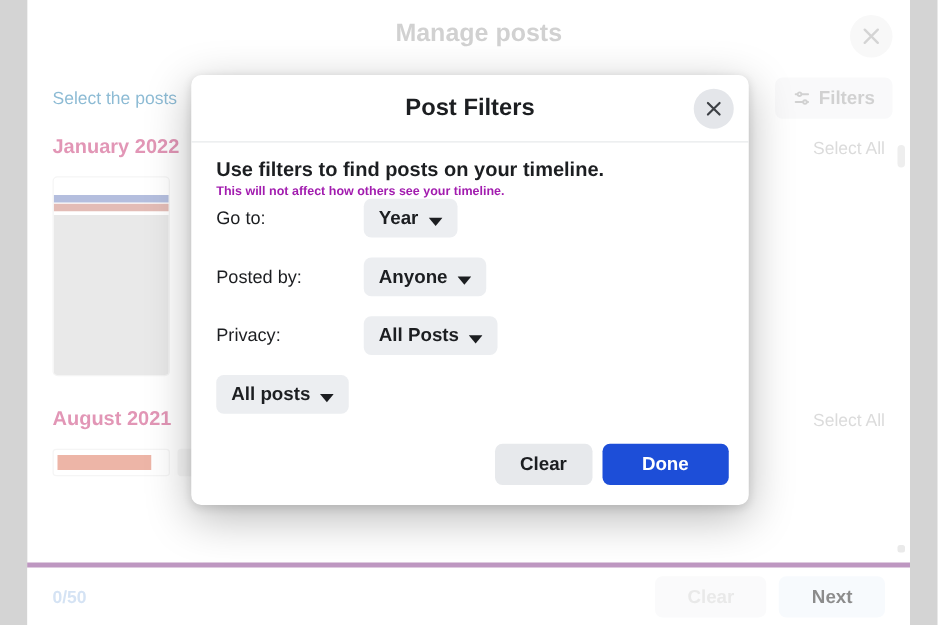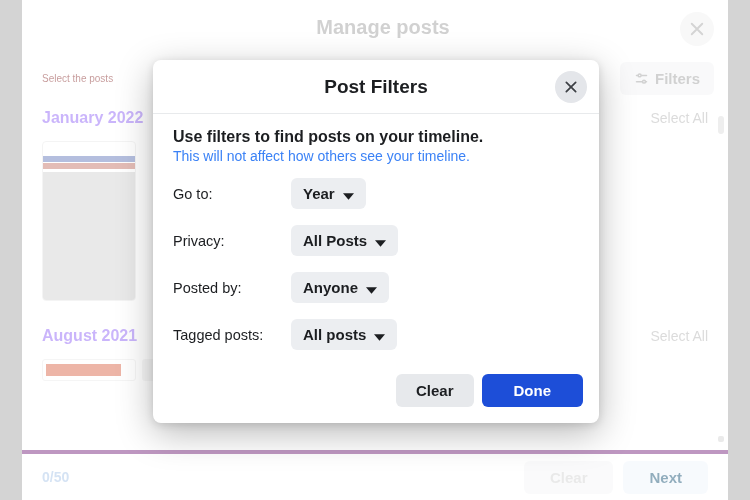--- a/index.html
+++ b/index.html
@@ -3,57 +3,57 @@
 <meta charset="utf-8">
 <style>
   * { box-sizing: border-box; margin: 0; padding: 0; font-family: -apple-system, BlinkMacSystemFont, "Segoe UI", Helvetica, Arial, sans-serif; }
   body { width: 750px; height: 500px; background: #d4d4d4; overflow: hidden; position: relative; }
   .stage { position: absolute; left: 22px; top: 0; width: 706px; height: 500px; background: #fff; }
   .mp-header { height: 55px; display:flex; align-items:center; justify-content:center; position:relative;margin-left:16px; }
   .mp-title { font-size: 20px; font-weight: 700; color: #9a9a9a; }
   .mp-close { position:absolute; right:14px; top:12px; width:34px; height:34px; border-radius:50%; background:#efefef; display:flex; align-items:center; justify-content:center; }
   .mp-close svg { width:18px; height:18px; stroke:#a0a0a0; stroke-width:2.5; }
   .toolbar { height:46px; display:flex; align-items:center; justify-content:space-between; padding: 0 14px 0 20px; }
-  .select-text { font-size:10px; color:#7f1d1d; }
+  .select-text { font-size:14px; color:#0369a1; }
   .filters-btn { background:#f1f2f4; border-radius:6px; padding:8px 14px; font-size:15px; font-weight:600; color:#9a9a9a; display:flex; align-items:center; gap:6px; }
   .section { padding: 8px 20px 4px; }
   .section-head { display:flex; justify-content:space-between; align-items:center; }
-  .section-title { font-size:16px; font-weight:600; color:#8b5cf6; }
+  .section-title { font-size:16px; font-weight:600; color:#be185d; }
   .select-all { font-size:14px; color:#b0b0b0; }
   .thumbs { display:flex; gap:6px; padding: 10px 20px 18px; }
   .thumb { width:94px; height:160px; background:#fff; border:1px solid #e7e7e7; border-radius:4px; position:relative; overflow:hidden; }
   .thumb .band-blue { position:absolute; left:0; right:0; top:14px; height:6px; background:#5a6fb5; }
   .thumb .band-red  { position:absolute; left:0; right:0; top:21px; height:6px; background:#c26b5d; }
   .thumb .grey-body { position:absolute; left:0; right:0; top:30px; bottom:0; background:#cfcfcf; }
   .thumb2 { width:94px; height:22px; background:#fff; border:1px solid #e8e8e8; border-radius:3px; position:relative; overflow:hidden; }
   .thumb2 .red { position:absolute; left:3px; right:14px; top:4px; bottom:4px; background:#d85b3d; }
   .thumb3 { width:26px; height:22px; background:#eeeeee; border-radius:3px; }
   .thumbs2 { display:flex; gap:6px; padding: 10px 20px 0; align-items:center; }
   .footer { position:absolute; left:0; right:0; bottom:0; height:50px; border-top:4px solid #701a75; display:flex; align-items:center; justify-content:space-between; padding:0 20px; background:#fff; }
   .counter { font-size:14px; font-weight:600; color:#a2c1e6; }
   .footer-actions { display:flex; gap:10px; }
   .fbtn { padding:8px 26px; border-radius:6px; font-size:15px; font-weight:600; }
   .fbtn.clear { background:#f3f4f5; color:#cfcfcf; }
-  .fbtn.next  { background:#eef4fb; color:#0c4a6e; }
+  .fbtn.next  { background:#eef4fb; color:#000000; }
   .scrollbar { position:absolute; right:4px; top:116px; width:6px; height:18px; background:#d9d9d9; border-radius:3px; }
   .scrollbar2 { position:absolute; right:4px; bottom:58px; width:6px; height:6px; background:#d0d0d0; border-radius:2px; }
 
   
   .dim { position:absolute; inset:0; background:rgba(255,255,255,0.55); }
 
   
   .modal { position:absolute; left:153px; top:60px; width:446px; background:#fff; border-radius:8px; box-shadow:0 10px 36px rgba(0,0,0,0.28), 0 2px 8px rgba(0,0,0,0.12); overflow:hidden; }
   .modal-head { height:54px; display:flex; align-items:center; justify-content:center; position:relative; border-bottom:1px solid #e8eaec; }
   .modal-title { font-size:19px; font-weight:700; color:#1c1e21; }
   .modal-close { position:absolute; right:12px; top:11px; width:32px; height:32px; border-radius:50%; background:#e4e6ea; display:flex; align-items:center; justify-content:center; cursor:pointer; }
   .modal-close svg { width:16px; height:16px; stroke:#3d4045; stroke-width:2.6; }
   .modal-body { padding: 14px 20px 6px 20px; }
   .lead { font-size:16px; font-weight:700; color:#1c1e21; }
-  .sub  { font-size:14px; color:#3b82f6; margin-top:2px; }
-  .rows { margin-top:14px; display:flex; flex-direction:column; gap:16px; }
+  .sub  { font-size:10px; color:#a21caf; margin-top:2px;font-weight:bold; }
+  .rows { display:flex; flex-direction:column; gap:16px; }
   .row { display:flex; align-items:center; }
   .row .label { width:118px; font-size:14.5px; color:#1c1e21; }
   .chip { background:#eceef1; border-radius:6px; padding:7px 12px; font-size:15px; font-weight:600; color:#1c1e21; display:inline-flex; align-items:flex-end; gap:8px; cursor:pointer; }
   .chip svg { width:11px; height:11px; fill:#1c1e21; }
   .modal-foot { display:flex; justify-content:flex-end; gap:8px; padding: 18px 16px 16px; }
   .mbtn { border:none; border-radius:6px; font-size:15px; font-weight:600; padding:8px 20px; cursor:pointer; }
   .mbtn.clear { background:#e7e9ec; color:#1c1e21; }
   .mbtn.done  { background:#1d4ed8; color:#fff; padding:8px 32px; }
 </style>
 </head>
@@ -139,39 +139,38 @@
       <div class="row">
         <div class="label">Go to:</div>
         <div class="chip">
           <span>Year</span>
           <svg viewBox="0 0 10 6">
               <path d="M0 0 L5 6 L10 0 Z"></path>
             </svg>
         </div>
       </div>
       <div class="row">
+        <div class="label">Posted by:</div>
+        <div class="chip">
+          <span>Anyone</span>
+          <svg viewBox="0 0 10 6">
+              <path d="M0 0 L5 6 L10 0 Z"></path>
+            </svg>
+        </div>
+      </div>
+      <div class="row">
         <div class="label">Privacy:</div>
         <div class="chip">
           <span>All Posts</span>
           <svg viewBox="0 0 10 6">
               <path d="M0 0 L5 6 L10 0 Z"></path>
             </svg>
         </div>
       </div>
       <div class="row">
-        <div class="label">Posted by:</div>
-        <div class="chip">
-          <span>Anyone</span>
-          <svg viewBox="0 0 10 6">
-              <path d="M0 0 L5 6 L10 0 Z"></path>
-            </svg>
-        </div>
-      </div>
-      <div class="row">
-        <div class="label">Tagged posts:</div>
         <div class="chip">
           <span>All posts</span>
           <svg viewBox="0 0 10 6">
               <path d="M0 0 L5 6 L10 0 Z"></path>
             </svg>
         </div>
       </div>
     </div>
   </div>
   <div class="modal-foot">

